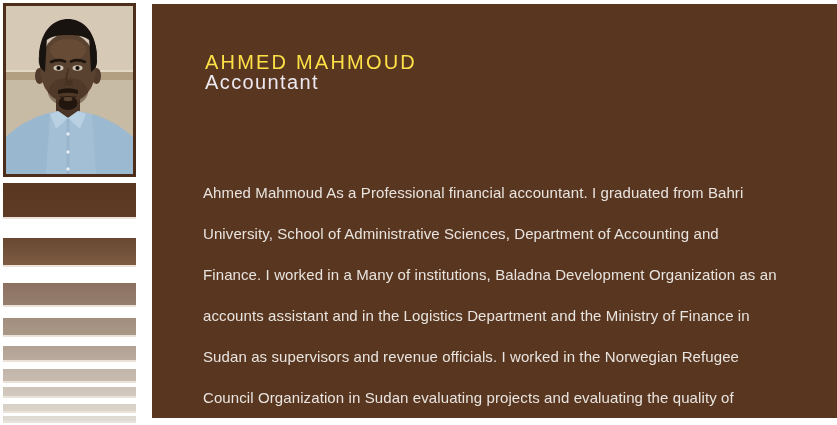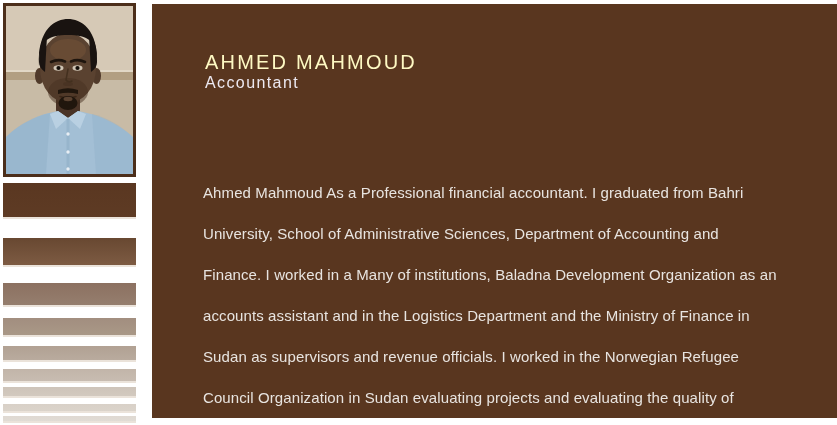--- a/index.html
+++ b/index.html
@@ -21,25 +21,25 @@
     border-bottom:2px solid #EBE3DA;
   }
   
   .panel {
     position:absolute; left:152px; top:4px; width:685px; height:414px;
     background:#59361F;
   }
   .name {
     position:absolute; left:53px; top:47px;
     font-size:20px; font-weight:400; letter-spacing:2.2px;
-    color:#fef9c3; line-height:23px;
+    color:#fde047; line-height:23px;
   }
   .role {
     position:absolute; left:53px; top:69px;
-    font-size:16px; font-weight:400; letter-spacing:1.4px;
+    font-size:20px; font-weight:400; letter-spacing:1.4px;
     color:#EDE9F1; line-height:19px;
   }
   .bio {
     position:absolute; left:51px; top:168px; width:618px;
     font-size:15px; font-weight:400; letter-spacing:0.1px;
     color:#E8E4E0; line-height:41px;
     white-space:pre-line;
   }
 </style>
 </head>

